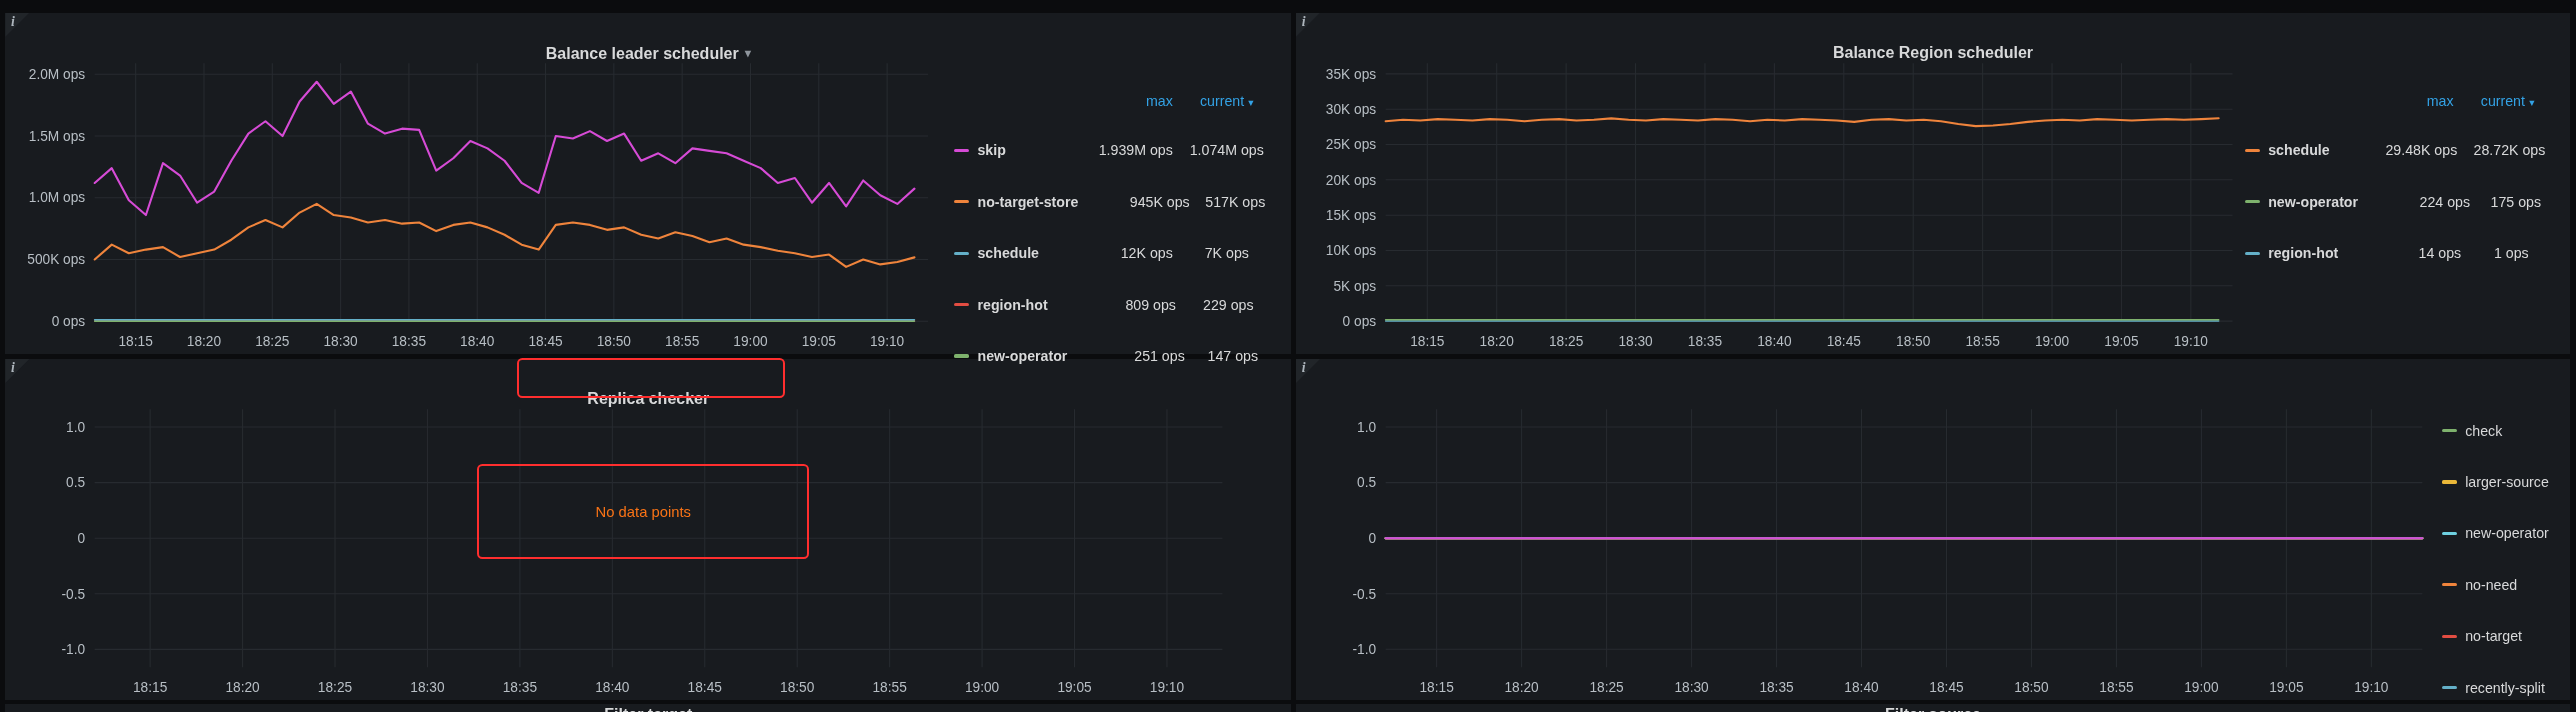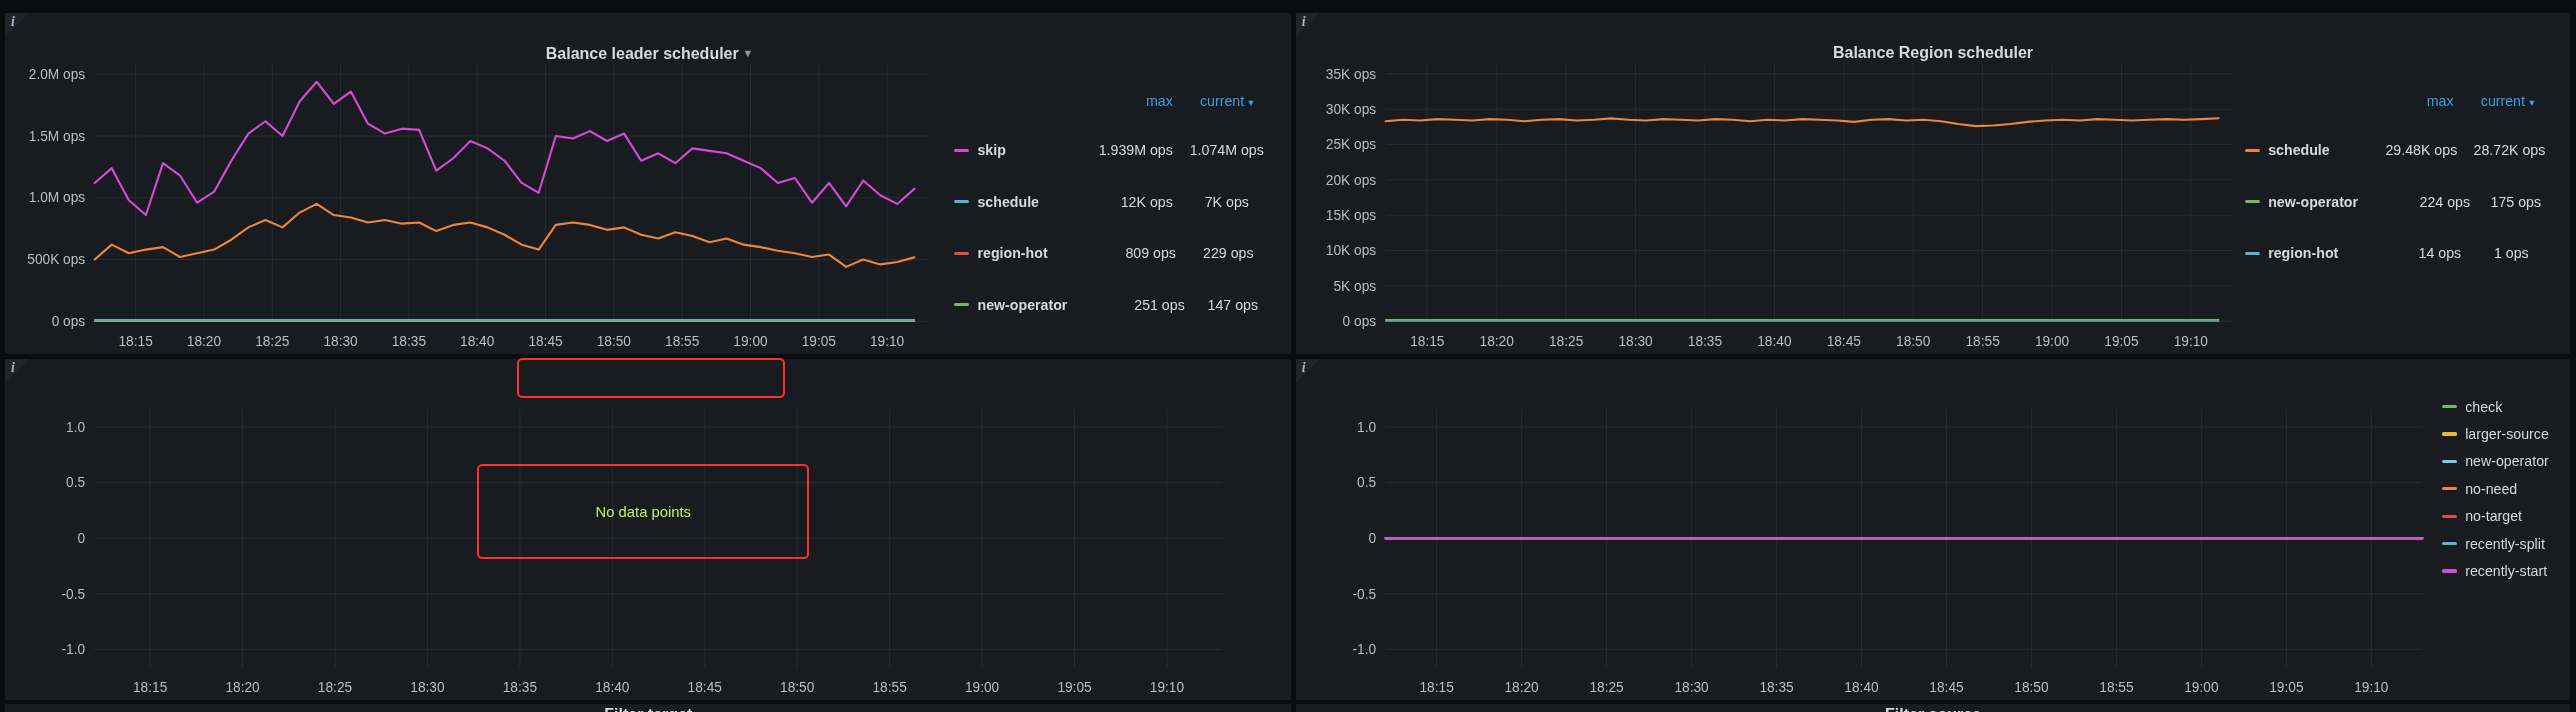--- a/index.html
+++ b/index.html
@@ -29,25 +29,25 @@
   .lg-row{display:flex;align-items:center;height:27.4px;margin-top:24px;}
   .lg-head{height:23px;}
   .lg-head .lg-max,.lg-head .lg-cur{color:var(--legend-header);cursor:pointer;}
   .lg-label{flex:1;display:flex;align-items:center;gap:8.4px;white-space:nowrap;cursor:pointer;font-weight:bold;}
   .sw{display:inline-block;width:14.8px;height:3.2px;border-radius:1.6px;flex:none;}
   .lg-max{width:132px;text-align:right;white-space:nowrap;}
   .lg-cur{width:108px;text-align:center;white-space:nowrap;}
   .sort-caret{font-size:10.5px;margin-left:4.2px;}
 
   .legend-list{position:absolute;font-size:14.2px;color:#d8d9da;z-index:3;}
-  .lg-item{display:flex;align-items:center;gap:8.4px;height:27.4px;white-space:nowrap;cursor:pointer;}
+  .lg-item{display:flex;align-items:center;gap:8.4px;height:27.4px;white-space:nowrap;cursor:pointer;margin-top:24px;}
 
   .annot{position:absolute;border:2.6px solid var(--annotation);border-radius:5.3px;z-index:6;}
   .annot-nodata{display:flex;align-items:center;justify-content:center;}
-  .nodata-text{font-size:14.8px;color:#bef264;}
+  .nodata-text{font-size:14.8px;color:#f97316;}
 </style>
 </head>
 <body>
 
 <div class="panel" style="left:5.3px;top:12.7px;width:1286px;height:341px">
   <div class="corner-tri">
       <span class="corner-i">i</span>
     </div>
   <div class="panel-title"><span>Balance leader scheduler</span><span class="caret">▾</span></div>
   <div class="chart"><svg width="1286" height="341" xmlns="http://www.w3.org/2000/svg" viewBox="0 0 2438 646">
@@ -94,20 +94,25 @@
   <div class="legend-table" style="left:949px;top:53px;right:10.5px">
       <div class="lg-row lg-head">
         <span class="lg-label"></span>
         <span class="lg-max">max</span>
         <span class="lg-cur">current<span class="sort-caret">▾</span></span>
       </div>
       <div class="lg-row">
         <span class="lg-label"><i class="sw" style="background:#d64bd6"></i>skip</span>
         <span class="lg-max">1.939M ops</span>
         <span class="lg-cur">1.074M ops</span>
+      </div>
+      <div class="lg-row">
+        <span class="lg-label"><i class="sw" style="background:#ef843c"></i>no-target-store</span>
+        <span class="lg-max">945K ops</span>
+        <span class="lg-cur">517K ops</span>
       </div>
       <div class="lg-row">
         <span class="lg-label"><i class="sw" style="background:#64b0c8"></i>schedule</span>
         <span class="lg-max">12K ops</span>
         <span class="lg-cur">7K ops</span>
       </div>
       <div class="lg-row">
         <span class="lg-label"><i class="sw" style="background:#e24d42"></i>region-hot</span>
         <span class="lg-max">809 ops</span>
         <span class="lg-cur">229 ops</span>
@@ -191,20 +196,21 @@
         <span class="lg-max">14 ops</span>
         <span class="lg-cur">1 ops</span>
       </div>
     </div>
 </div>
 
 <div class="panel" style="left:5.3px;top:359px;width:1286px;height:341px">
   <div class="corner-tri">
       <span class="corner-i">i</span>
     </div>
+  <div class="panel-title"><span>Replica checker</span></div>
   <div class="chart"><svg width="1286" height="341" xmlns="http://www.w3.org/2000/svg" viewBox="0 0 2438 646">
         <line x1="170" y1="550.2758620689656" x2="2308" y2="550.2758620689656" stroke="#272b30" stroke-width="2"></line>
         <text class="tick" x="152" y="559.2758620689656" text-anchor="end">-1.0</text>
         <line x1="170" y1="444.8879310344828" x2="2308" y2="444.8879310344828" stroke="#272b30" stroke-width="2"></line>
         <text class="tick" x="152" y="453.8879310344828" text-anchor="end">-0.5</text>
         <line x1="170" y1="339.5" x2="2308" y2="339.5" stroke="#272b30" stroke-width="2"></line>
         <text class="tick" x="152" y="348.5" text-anchor="end">0</text>
         <line x1="170" y1="234.1120689655172" x2="2308" y2="234.1120689655172" stroke="#272b30" stroke-width="2"></line>
         <text class="tick" x="152" y="243.1120689655172" text-anchor="end">0.5</text>
         <line x1="170" y1="128.72413793103448" x2="2308" y2="128.72413793103448" stroke="#272b30" stroke-width="2"></line>

